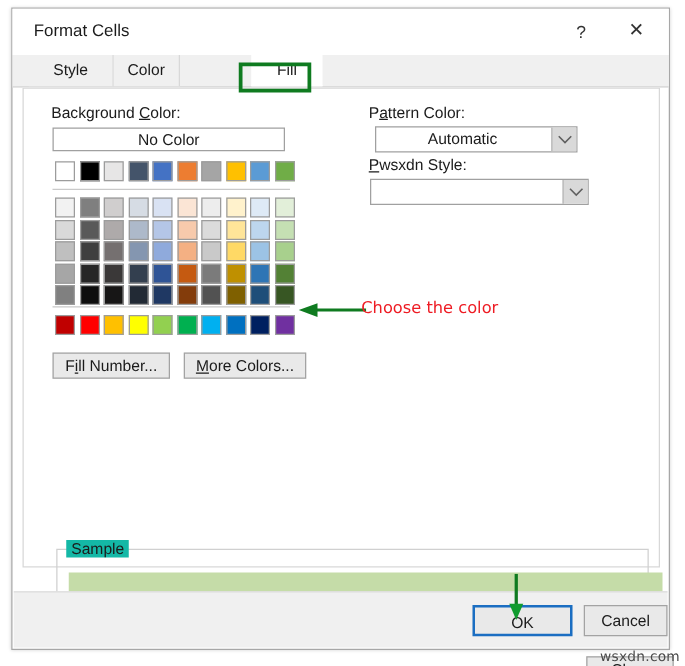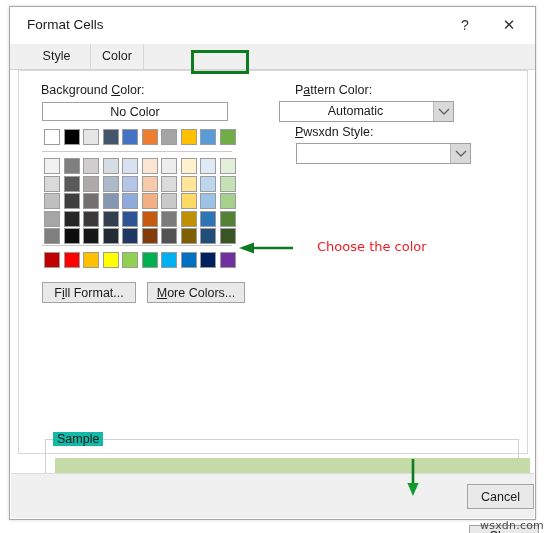--- a/index.html
+++ b/index.html
@@ -206,21 +206,21 @@
   #lbl-pattern-color { left: 276px; top: 12px; }
   #lbl-pattern-style { left: 276px; top: 54px; }
 
   .combo {
     position: absolute;
     height: 21px;
     background: #ffffff;
     border: 1px solid #a0a0a0;
     box-sizing: border-box;
   }
-  #combo-pattern-color { left: 260px; top: 30px; width: 175px; }
+  #combo-pattern-color { left: 281px; top: 30px; width: 162px; }
   #combo-pattern-style { left: 277px; top: 72px; width: 175px; }
   .combo-value {
     position: absolute;
     left: 0;
     right: 22px;
     top: 0;
     height: 19px;
     line-height: 19px;
     text-align: center;
     font-size: 12.5px;
@@ -253,21 +253,20 @@
   }
   #annot-text {
     position: absolute;
     left: 270px;
     top: 168px;
     font-family: "DejaVu Sans", sans-serif;
     font-size: 13px;
     color: #ee1c24;
     white-space: nowrap;
     z-index: 8;
-    margin-left: 28px;
   }
 
   
   #sample-group {
     position: absolute;
     left: 26px;
     top: 368px;
     width: 474px;
     height: 67px;
     border: 1px solid #d0d0d0;
@@ -375,20 +374,21 @@
 
   <div class="titlebar">
     <div class="title-text">Format Cells</div>
     <div class="title-btn" id="btn-help">?</div>
     <div class="title-btn" id="btn-close">✕</div>
   </div>
 
   <div class="tabstrip">
     <div class="tab" id="tab-number">Style</div>
     <div class="tab" id="tab-font">Color</div>
+    <div class="tab active" id="tab-fill">Fill</div>
   </div>
 
   <div class="content">
 
     <div class="section-label" id="lbl-bg"><span>Background </span><span class="u">C</span><span>olor:</span></div>
 
     <div id="no-color-btn">No Color</div>
 
     <div class="swatch-grid" id="theme-top">
         <div class="swatch" style="background: rgb(255, 255, 255);"></div>
@@ -466,21 +466,21 @@
         <div class="swatch" style="background: rgb(255, 192, 0);"></div>
         <div class="swatch" style="background: rgb(255, 255, 0);"></div>
         <div class="swatch" style="background: rgb(146, 208, 80);"></div>
         <div class="swatch" style="background: rgb(0, 176, 80);"></div>
         <div class="swatch" style="background: rgb(0, 176, 240);"></div>
         <div class="swatch" style="background: rgb(0, 112, 192);"></div>
         <div class="swatch" style="background: rgb(0, 32, 96);"></div>
         <div class="swatch" style="background: rgb(112, 48, 160);"></div>
       </div>
 
-    <div class="dlg-btn" id="btn-fill-effects"><span>F</span><span class="u">i</span><span>ll Format...</span></div>
+    <div class="dlg-btn" id="btn-fill-effects"><span>F</span><span class="u">i</span><span>ll Number...</span></div>
     <div class="dlg-btn" id="btn-more-colors"><span></span><span class="u">M</span><span>ore Colors...</span></div>
 
     <div class="section-label" id="lbl-pattern-color"><span>P</span><span class="u">a</span><span>ttern Color:</span></div>
     <div class="combo" id="combo-pattern-color">
       <div class="combo-value">Automatic</div>
       <div class="combo-arrow">
         <svg width="12" height="9" viewBox="0 0 12 9">
             <path d="M1 2 L6 7 L11 2" stroke="#606060" stroke-width="1.3" fill="none"></path>
           </svg>
       </div>
@@ -510,18 +510,19 @@
   </div>
 
   <div id="fill-tab-highlight"></div>
 
   <svg id="annot-down-arrow" viewBox="0 0 14 38">
     <path d="M7 0 L7 26" stroke="#0f7b20" stroke-width="2.6" fill="none"></path>
     <path d="M7 37 L1.4 24 L12.6 24 Z" fill="#0f9b2e"></path>
   </svg>
 
   <div id="footer">
+    <div class="foot-btn" id="btn-ok">OK</div>
     <div class="foot-btn" id="btn-cancel">Cancel</div>
   </div>
 
 </div>
 
 <div id="watermark">wsxdn.com</div>
 
 </body></html>

